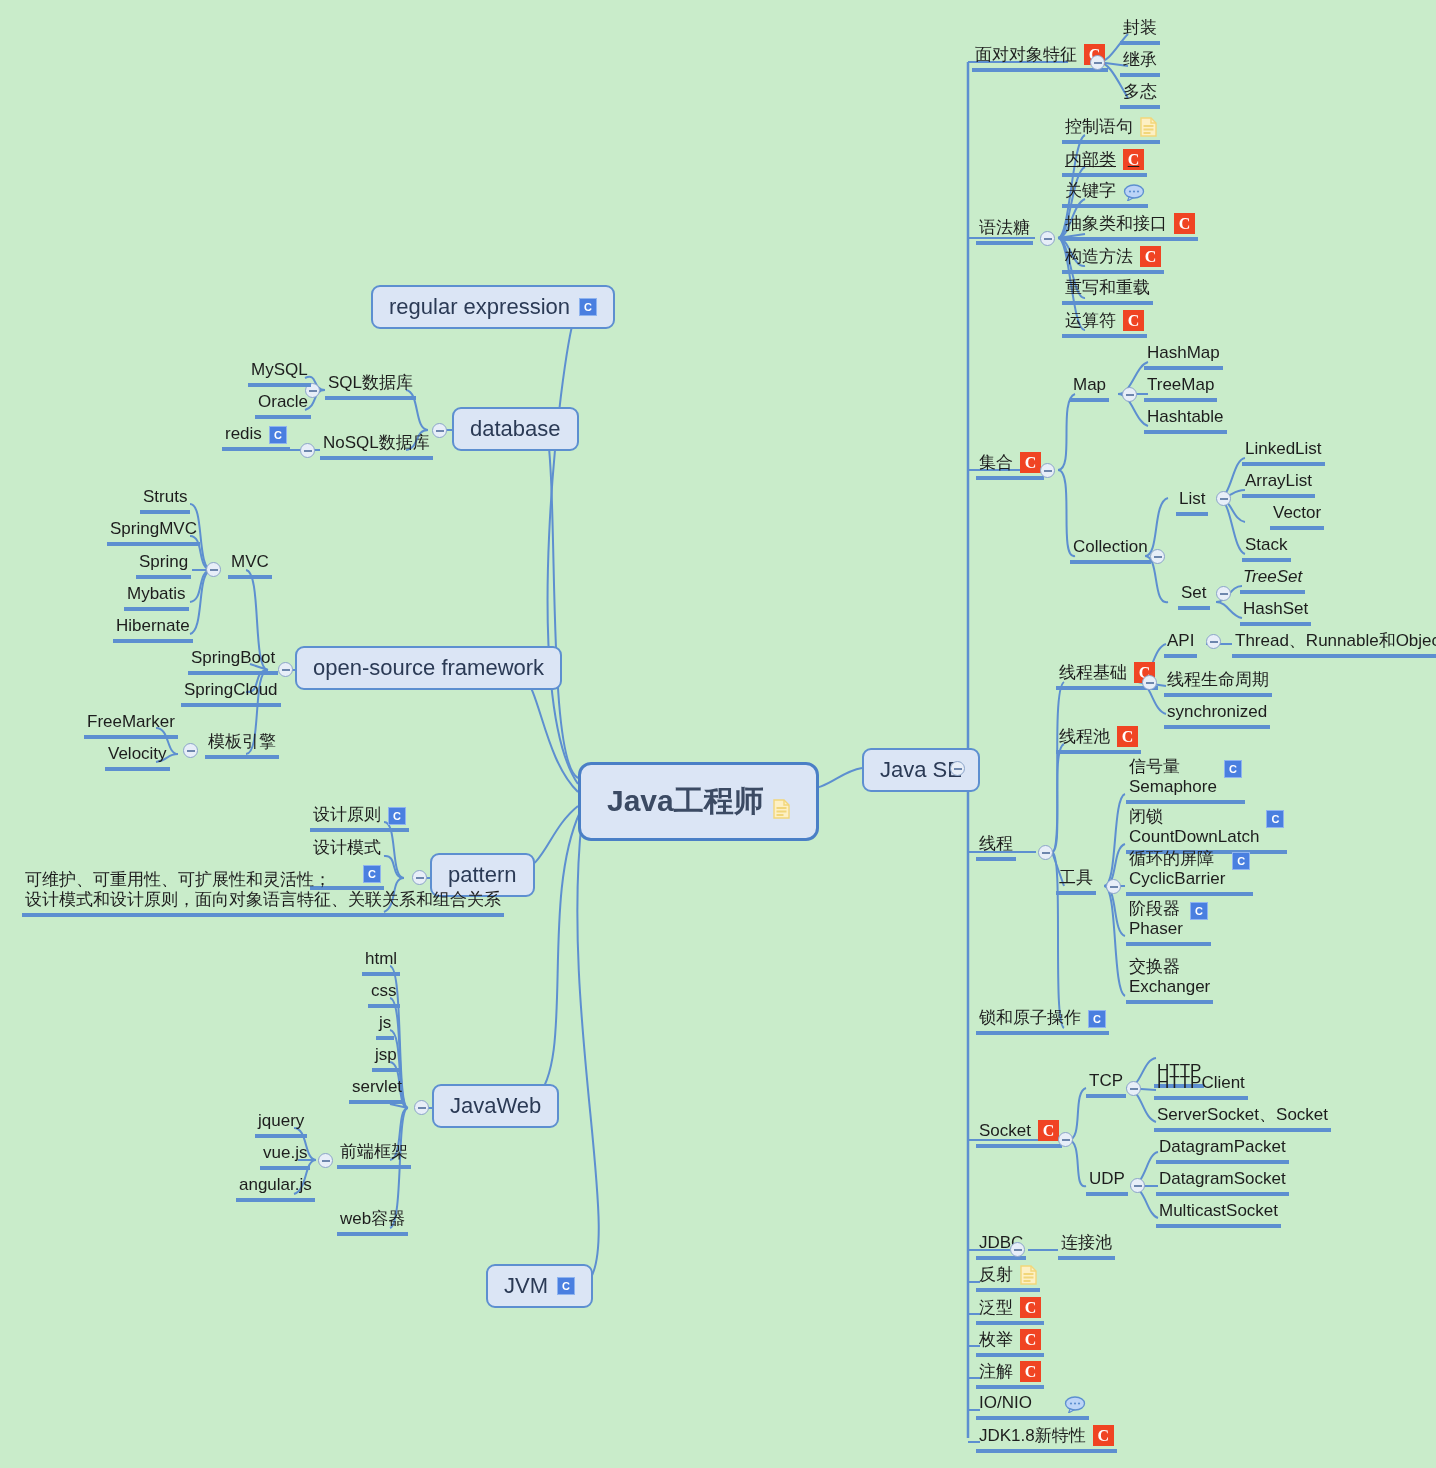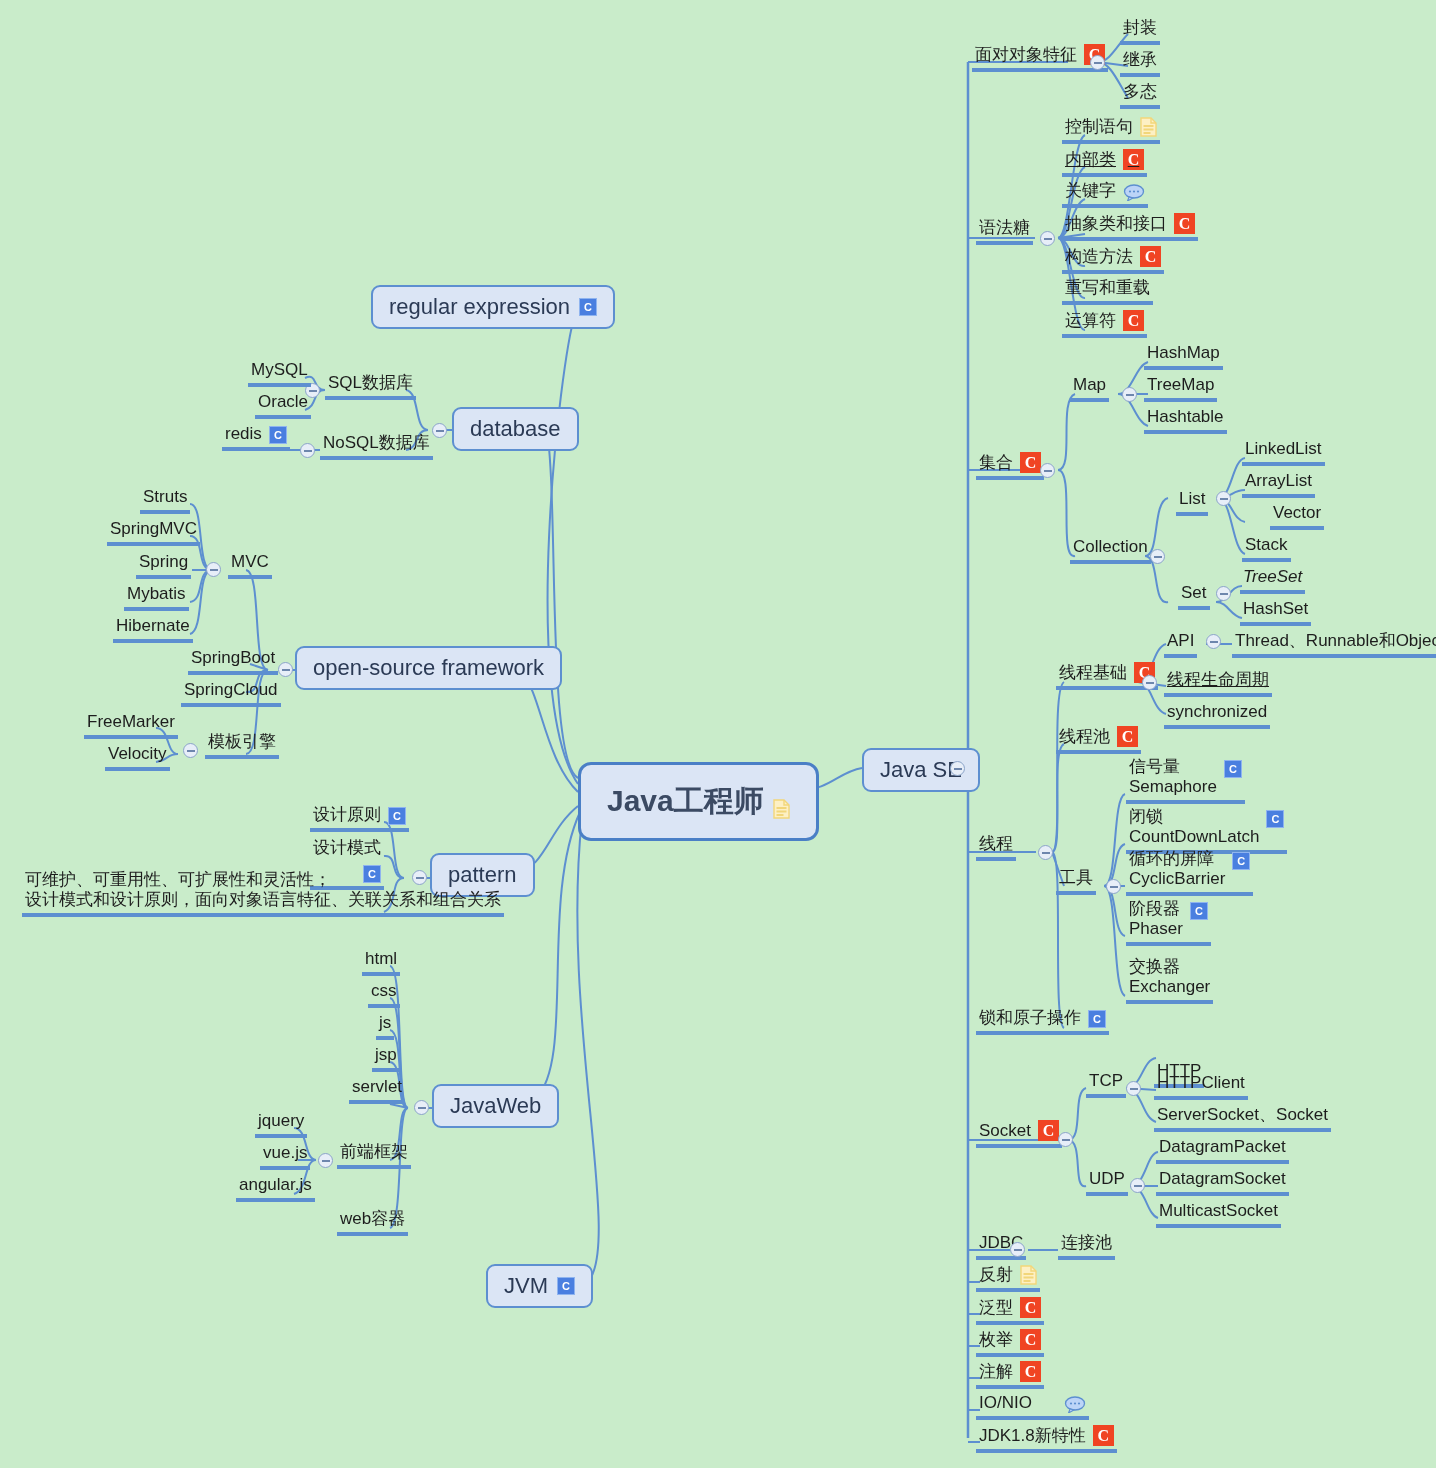--- a/index.html
+++ b/index.html
@@ -381,21 +381,21 @@
     <span class="ico ico-c-red">C</span>
   </div>
   <div class="toggle" style="left:1142px;top:675px;"></div>
   <div class="node" style="left:1164px;top:631px;">
       <span class="txt">API</span>
     </div>
   <div class="toggle" style="left:1206px;top:634px;"></div>
   <div class="node cn" style="left:1232px;top:631px;">
       <span class="txt">Thread、Runnable和Object</span>
     </div>
-  <div class="node cn" style="left:1164px;top:670px;text-decoration:underline;">
+  <div class="node cn" style="left:1164px;top:670px;">
       <span class="txt">线程生命周期</span>
     </div>
   <div class="node" style="left:1164px;top:702px;">
       <span class="txt">synchronized</span>
     </div>
 
   <div class="node cn" style="left:1056px;top:726px;">
     <span class="txt">线程池</span>
     <span class="ico ico-c-red">C</span>
   </div>

